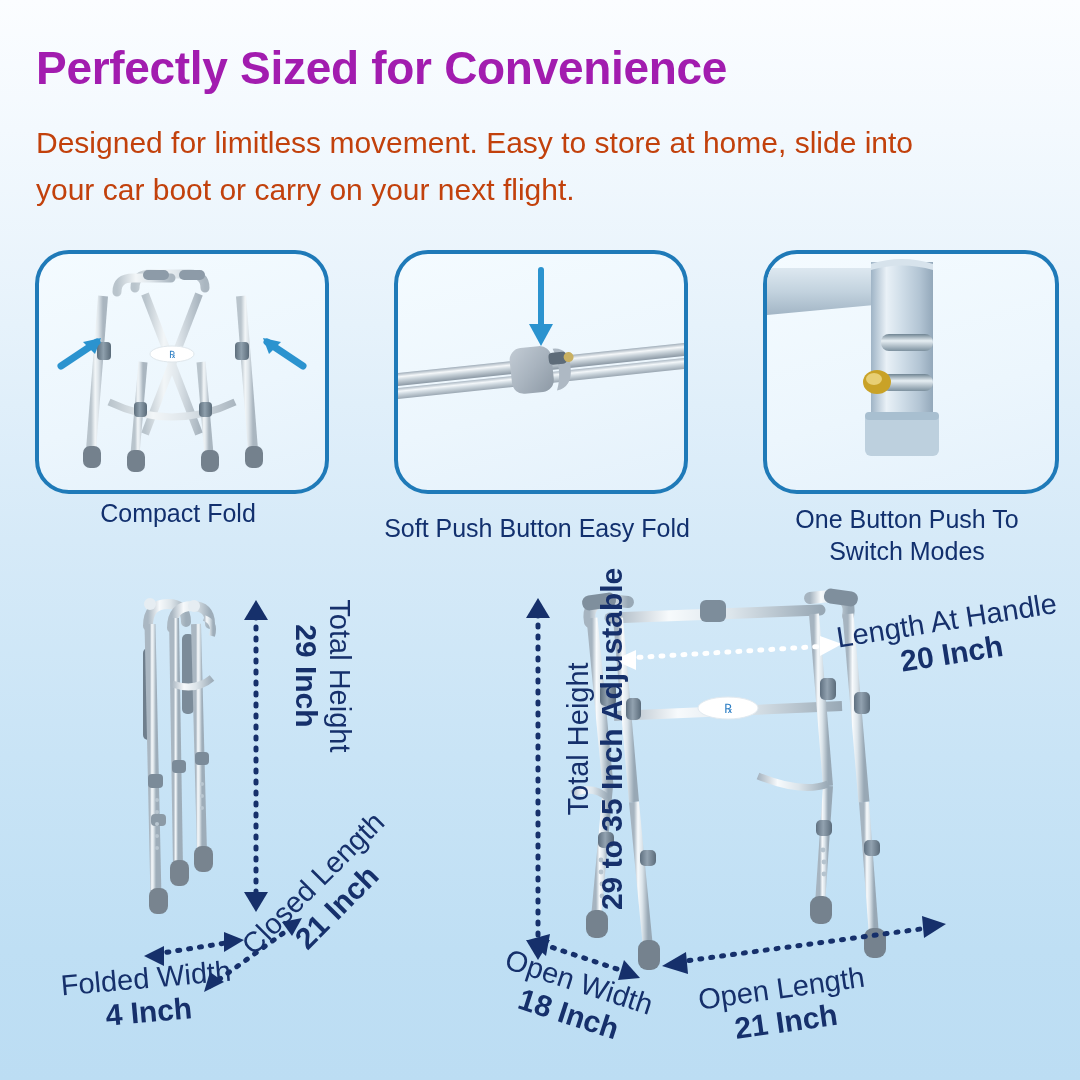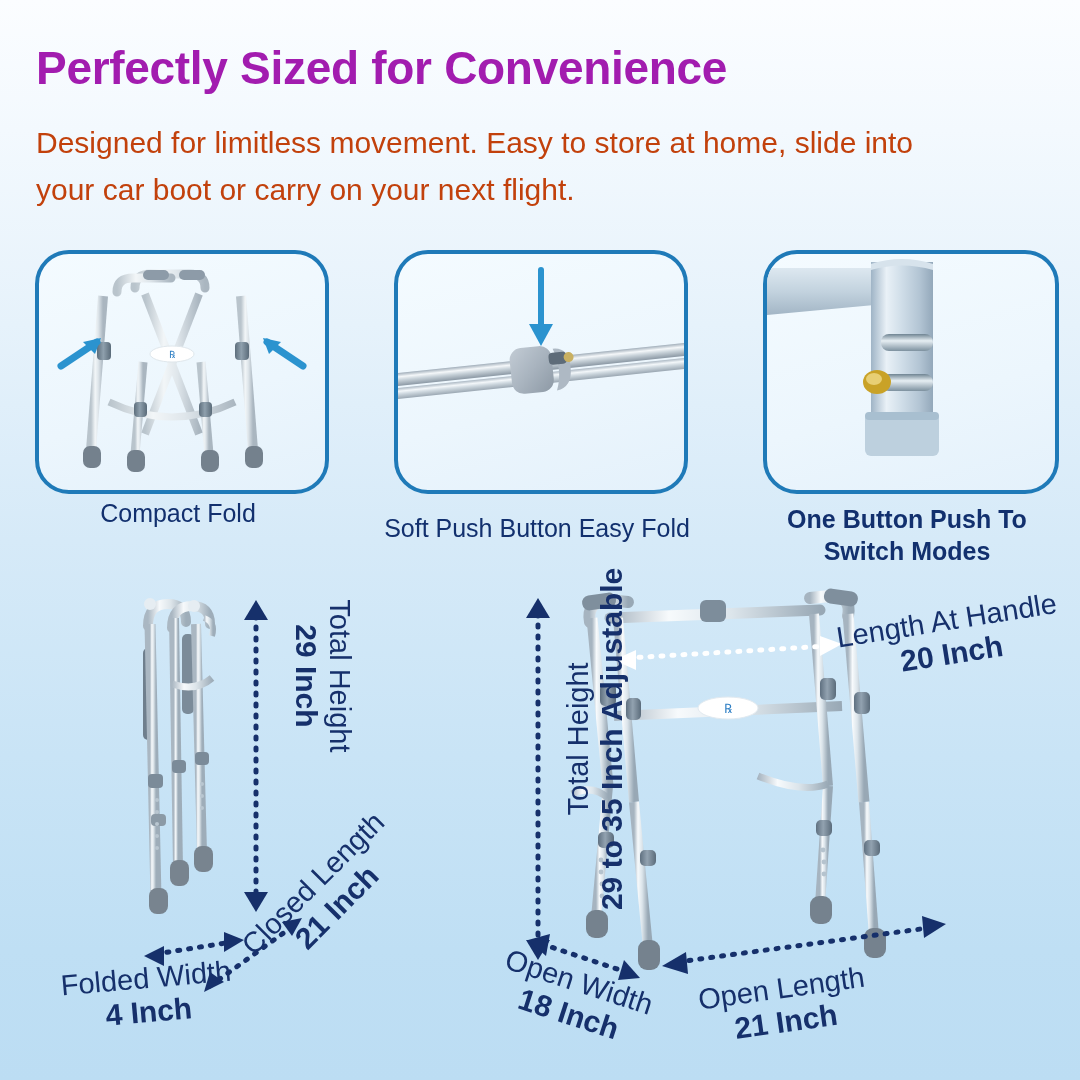--- a/index.html
+++ b/index.html
@@ -31,21 +31,21 @@
   }
   #card-0{left:35px;width:286px;}
   #card-1{left:394px;width:286px;}
   #card-2{left:763px;width:288px;}
   .caption{
     position:absolute;text-align:center;
     font-size:25px;color:#12306e;line-height:1.28;font-weight:400;
   }
   #cap-0{left:35px;top:497px;width:286px;}
   #cap-1{left:380px;top:512px;width:314px;}
-  #cap-2{left:757px;top:503px;width:300px;font-weight:bold;}
+  #cap-2{left:757px;top:503px;width:300px;}
 
   
   .dim{
     position:absolute;color:#16306b;text-align:center;
     line-height:1.15;white-space:nowrap;
   }
   .dim .t{display:block;font-size:29px;font-weight:400;}
   .dim .v{display:block;font-size:30px;font-weight:bold;}
 
   #dim-total-height-folded{left:245px;top:642px;transform:rotate(90deg);transform-origin:center;}

